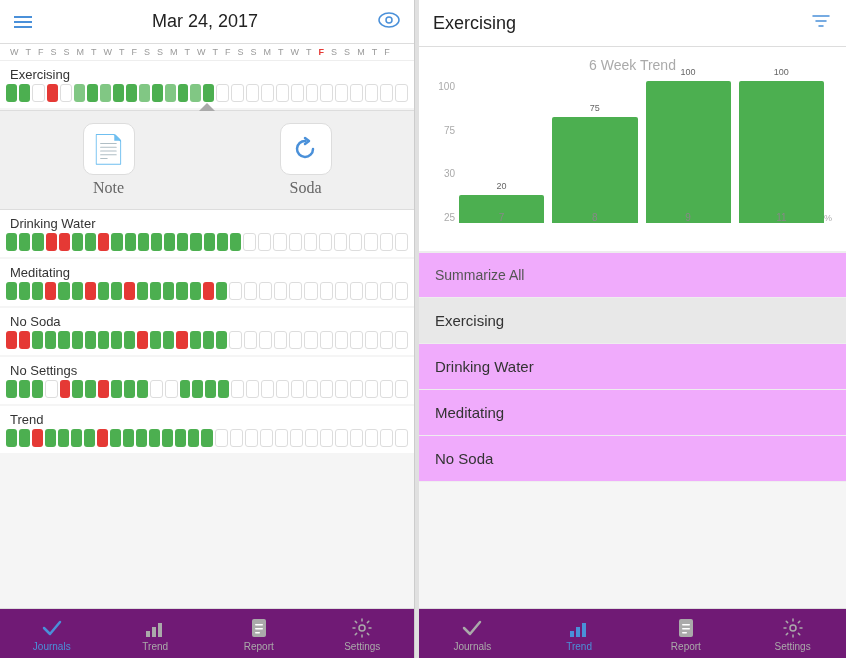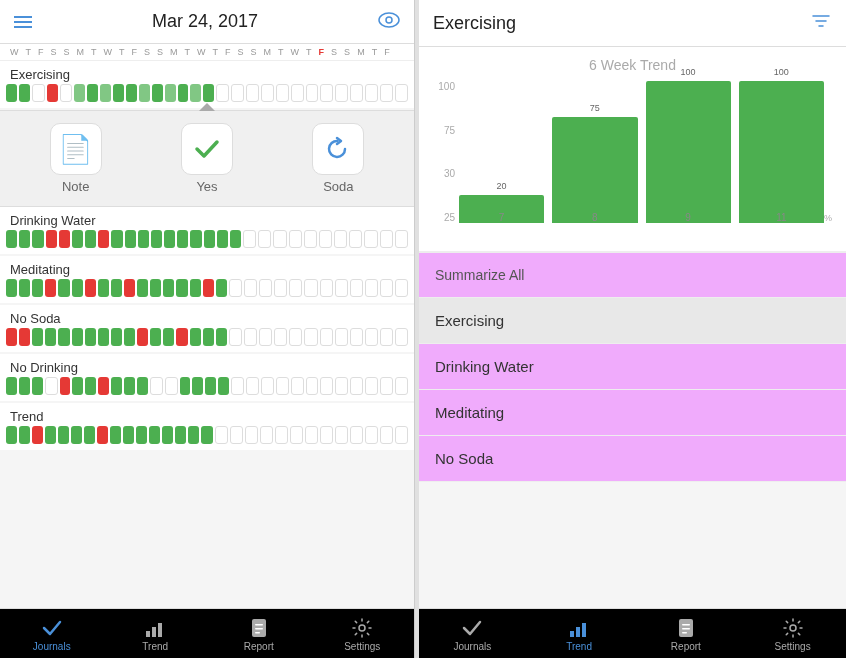--- a/index.html
+++ b/index.html
@@ -145,27 +145,28 @@
       height: 52px;
       background: white;
       border-radius: 10px;
       border: 1px solid #ddd;
       display: flex;
       align-items: center;
       justify-content: center;
       font-size: 26px;
     }
     .action-label {
-      font-size: 13px;
+      font-size: 16px;
       color: #666;
+      font-family: Liberation Serif, serif;
     }
 
     
     .bottom-nav {
-      background: #000000;
+      background: #701a75;
       border-top: 1px solid #ddd;
       display: flex;
       padding: 6px 0 4px;
     }
     .nav-item {
       flex: 1;
       display: flex;
       flex-direction: column;
       align-items: center;
       gap: 2px;
@@ -377,28 +378,20 @@
       <div class="action-panel">
         <div class="action-btn">
           <div class="action-icon" style="font-size:28px;">
             <span style="color:#f5c542;">📄</span>
           </div>
           <span class="action-label">Note</span>
         </div>
         <div class="action-btn">
           <div class="action-icon">
             <svg width="30" height="30" viewBox="0 0 30 30">
-                <polyline points="5,15 12,22 25,8" stroke="#4caf50" stroke-width="3.5" fill="none" stroke-linecap="round" stroke-linejoin="round"></polyline>
-              </svg>
-          </div>
-          <span class="action-label">Yes</span>
-        </div>
-        <div class="action-btn">
-          <div class="action-icon">
-            <svg width="30" height="30" viewBox="0 0 30 30">
                 <path d="M22 15 A8 8 0 1 1 14.5 7" stroke="#4a90d9" stroke-width="2.5" fill="none" stroke-linecap="round"></path>
                 <polyline points="14,4 18,7 14,10" stroke="#4a90d9" stroke-width="2.5" fill="none" stroke-linecap="round" stroke-linejoin="round"></polyline>
               </svg>
           </div>
           <span class="action-label">Soda</span>
         </div>
       </div>
 
       <div class="habit-row">
         <div class="habit-label">Drinking Water</div>
@@ -499,21 +492,21 @@
           <div class="day-block db-white"></div>
           <div class="day-block db-white"></div>
           <div class="day-block db-white"></div>
           <div class="day-block db-white"></div>
           <div class="day-block db-white"></div>
           <div class="day-block db-white"></div>
         </div>
       </div>
 
       <div class="habit-row">
-        <div class="habit-label">No Drinking</div>
+        <div class="habit-label">No Settings</div>
         <div class="habit-bar">
           <div class="day-block db-green"></div>
           <div class="day-block db-green"></div>
           <div class="day-block db-green"></div>
           <div class="day-block db-white"></div>
           <div class="day-block db-red"></div>
           <div class="day-block db-green"></div>
           <div class="day-block db-green"></div>
           <div class="day-block db-red"></div>
           <div class="day-block db-green"></div>

